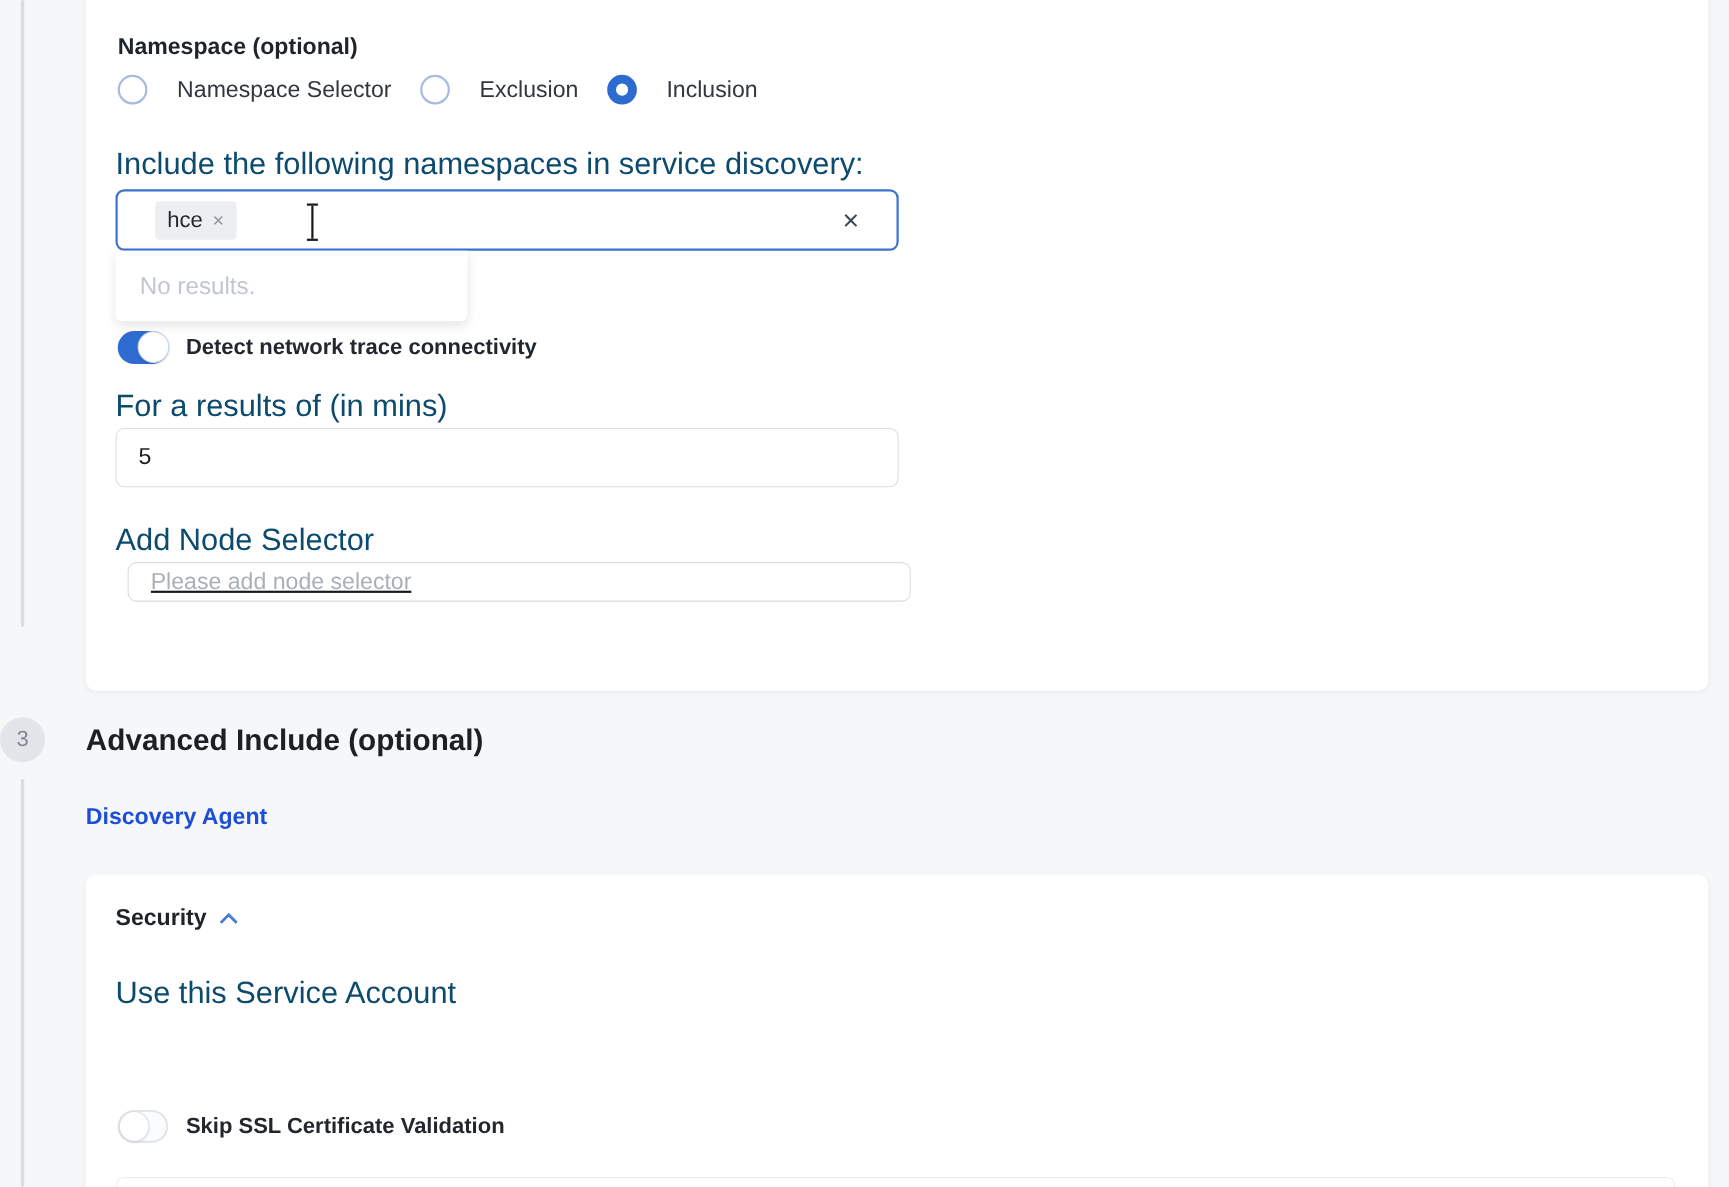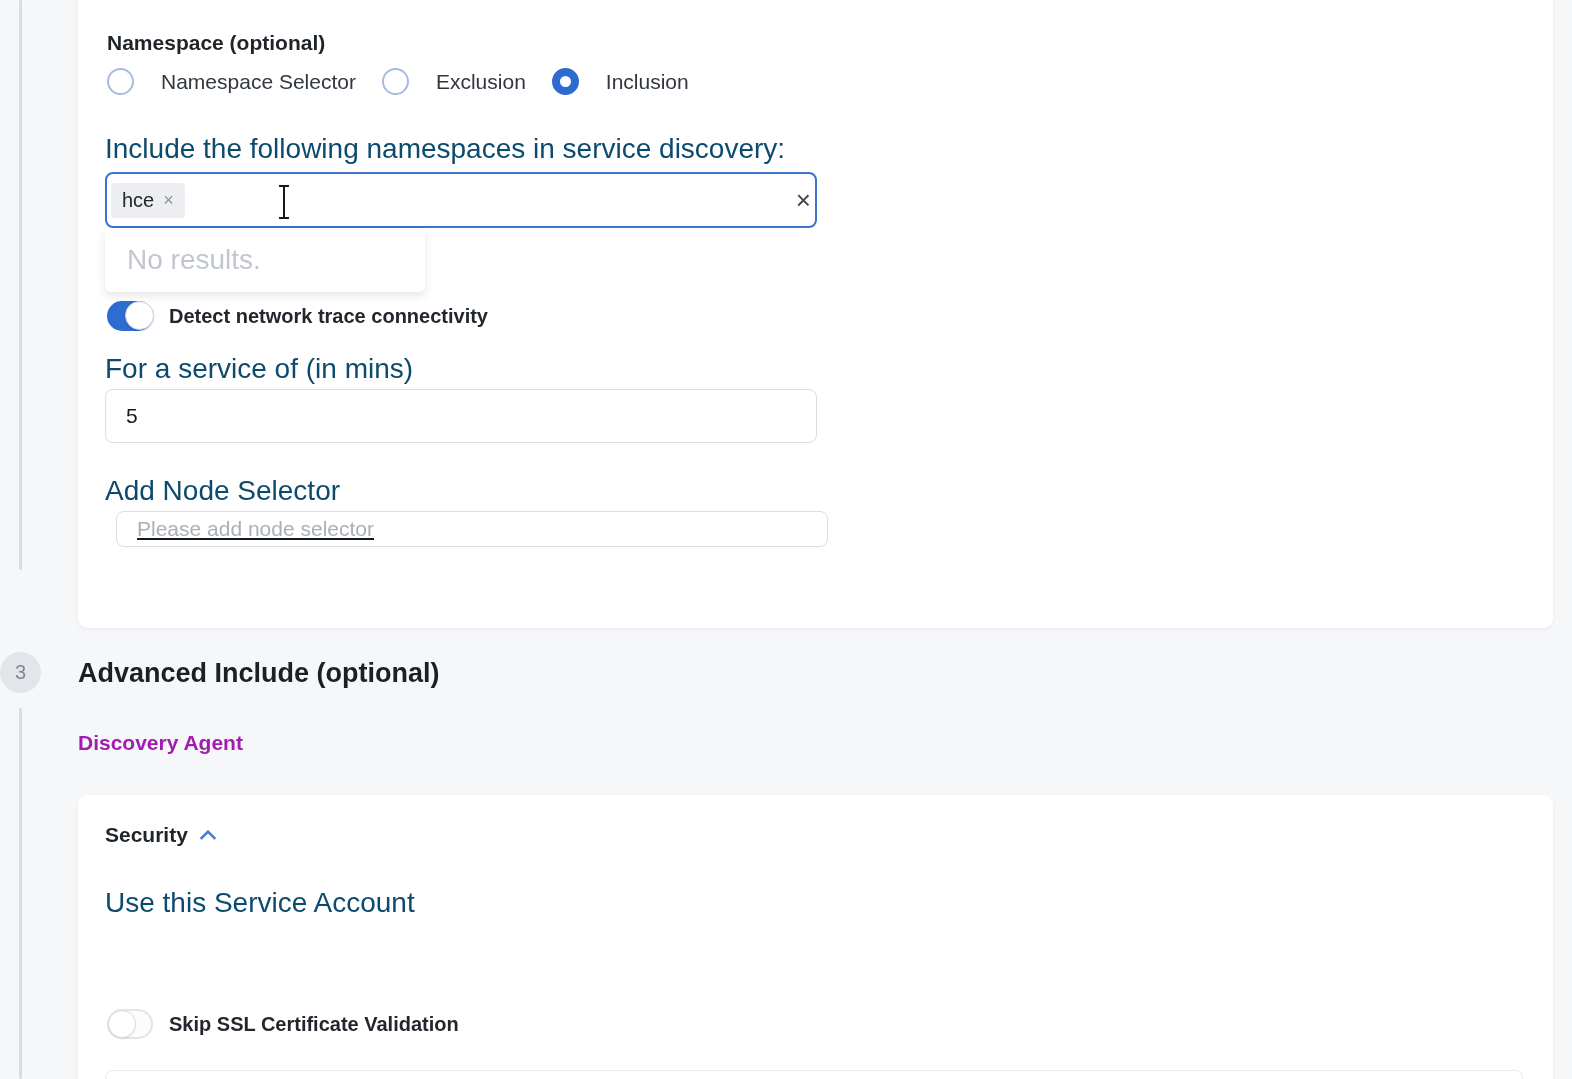--- a/index.html
+++ b/index.html
@@ -33,21 +33,21 @@
     width: 27px; height: 27px; border-radius: 50%;
     border: 2.5px solid #a6bbe0; background: #fff; flex: 0 0 auto;
   }
   .radio-circle.selected { border: 8px solid #2e6bd0; }
   .radio-label { margin-left: 27px; font-size: 21px; color: #30373e; }
 
   
   .ms-input {
     left: 27px; top: 214px; width: 712px; height: 56px;
     background: #fff; border: 2px solid #3b73cf; border-radius: 8px;
-    display: flex; align-items: center; padding: 0 4px;
+    display: flex; align-items: center; padding: 0 34px;
   }
   .chip {
     display: inline-flex; align-items: center; gap: 9px;
     background: #eceef1; border-radius: 4px; padding: 6px 11px;
     font-size: 20px; color: #22272e;
   }
   .chip-x { font-size: 18px; color: #8d939b; cursor: pointer; line-height: 1; }
   .ms-clear { margin-left: auto; font-size: 26px; color: #41474e; cursor: pointer; line-height: 1; }
 
   
@@ -56,21 +56,21 @@
   .ibeam .bar  { position: absolute; left: 2px; width: 10px; height: 2px; background: #15181c; }
   .ibeam .bar.t { top: 0; } .ibeam .bar.b { bottom: 0; }
 
   
   .dropdown {
     left: 27px; top: 270px; width: 320px; height: 64px; z-index: 6;
     background: #fff; border-radius: 0 0 6px 6px;
     box-shadow: 0 4px 10px rgba(0,0,0,.10);
     display: flex; align-items: center; padding-left: 22px;
   }
-  .dropdown-empty { font-size: 28px; color: #c2c7cd; }
+  .dropdown-empty { font-size: 22px; color: #c2c7cd; }
 
   
   .toggle-row { display: flex; align-items: center; }
   .toggle { position: relative; width: 46px; height: 30px; border-radius: 16px; flex: 0 0 auto; cursor: pointer; }
   .toggle.on  { background: #2f6cd1; }
   .toggle.on .knob {
     position: absolute; right: -1px; top: 0; width: 29px; height: 29px;
     background: #fff; border: 1.5px solid #c6d2e8; border-radius: 50%;
     box-shadow: 0 1px 2px rgba(0,0,0,.15);
   }
@@ -91,21 +91,21 @@
   .text-input::placeholder { color: #a9b0b8; }
   .input-lg { font-size: 22px; }
 
   
   .step-circle {
     left: 0; top: 652px; width: 41px; height: 41px; border-radius: 50%;
     background: #e3e5ea; color: #818893; font-size: 20px;
     display: flex; align-items: center; justify-content: center;
   }
   .section-title { left: 78px; top: 654px; font-size: 27px; font-weight: bold; color: #1b2025; line-height: 38px; }
-  .section-subtitle { left: 78px; top: 731px; font-size: 21px; font-weight: 600; color: #a21caf; }
+  .section-subtitle { left: 78px; top: 731px; font-size: 21px; font-weight: 600; color: #1d4ed8; }
 
   
   .collapse-header { left: 27px; top: 28px; display: flex; align-items: center; cursor: pointer; }
   .collapse-title { font-size: 21px; font-weight: bold; color: #1f2429; }
   .chevron-up {
     margin-left: 14px; width: 12px; height: 12px; margin-top: 6px;
     border-style: solid; border-color: #4b7ed8; border-width: 3.5px 3.5px 0 0;
     transform: rotate(-45deg); border-radius: 1px;
   }
 
@@ -160,21 +160,21 @@
     <span class="dropdown-empty">No results.</span>
   </div>
 
   <div class="abs toggle-row" style="left:29px; top:343px;">
     <span class="toggle on">
       <span class="knob"></span>
     </span>
     <span class="toggle-label">Detect network trace connectivity</span>
   </div>
 
-  <div class="abs lbl" style="left:27px; top:395px;">For a service of (in mins)</div>
+  <div class="abs lbl" style="left:27px; top:395px;">For a results of (in mins)</div>
 
   <input class="abs text-input" style="left: 27px; top: 431px;" value="5">
 
   <div class="abs lbl" style="left:27px; top:517px;">Add Node Selector</div>
 
   <input class="abs text-input" style="left: 38px; top: 553px; height: 36px; text-decoration: underline;" placeholder="Please add node selector">
 </div>
 
 <div class="abs step-circle">
   <span>3</span>

